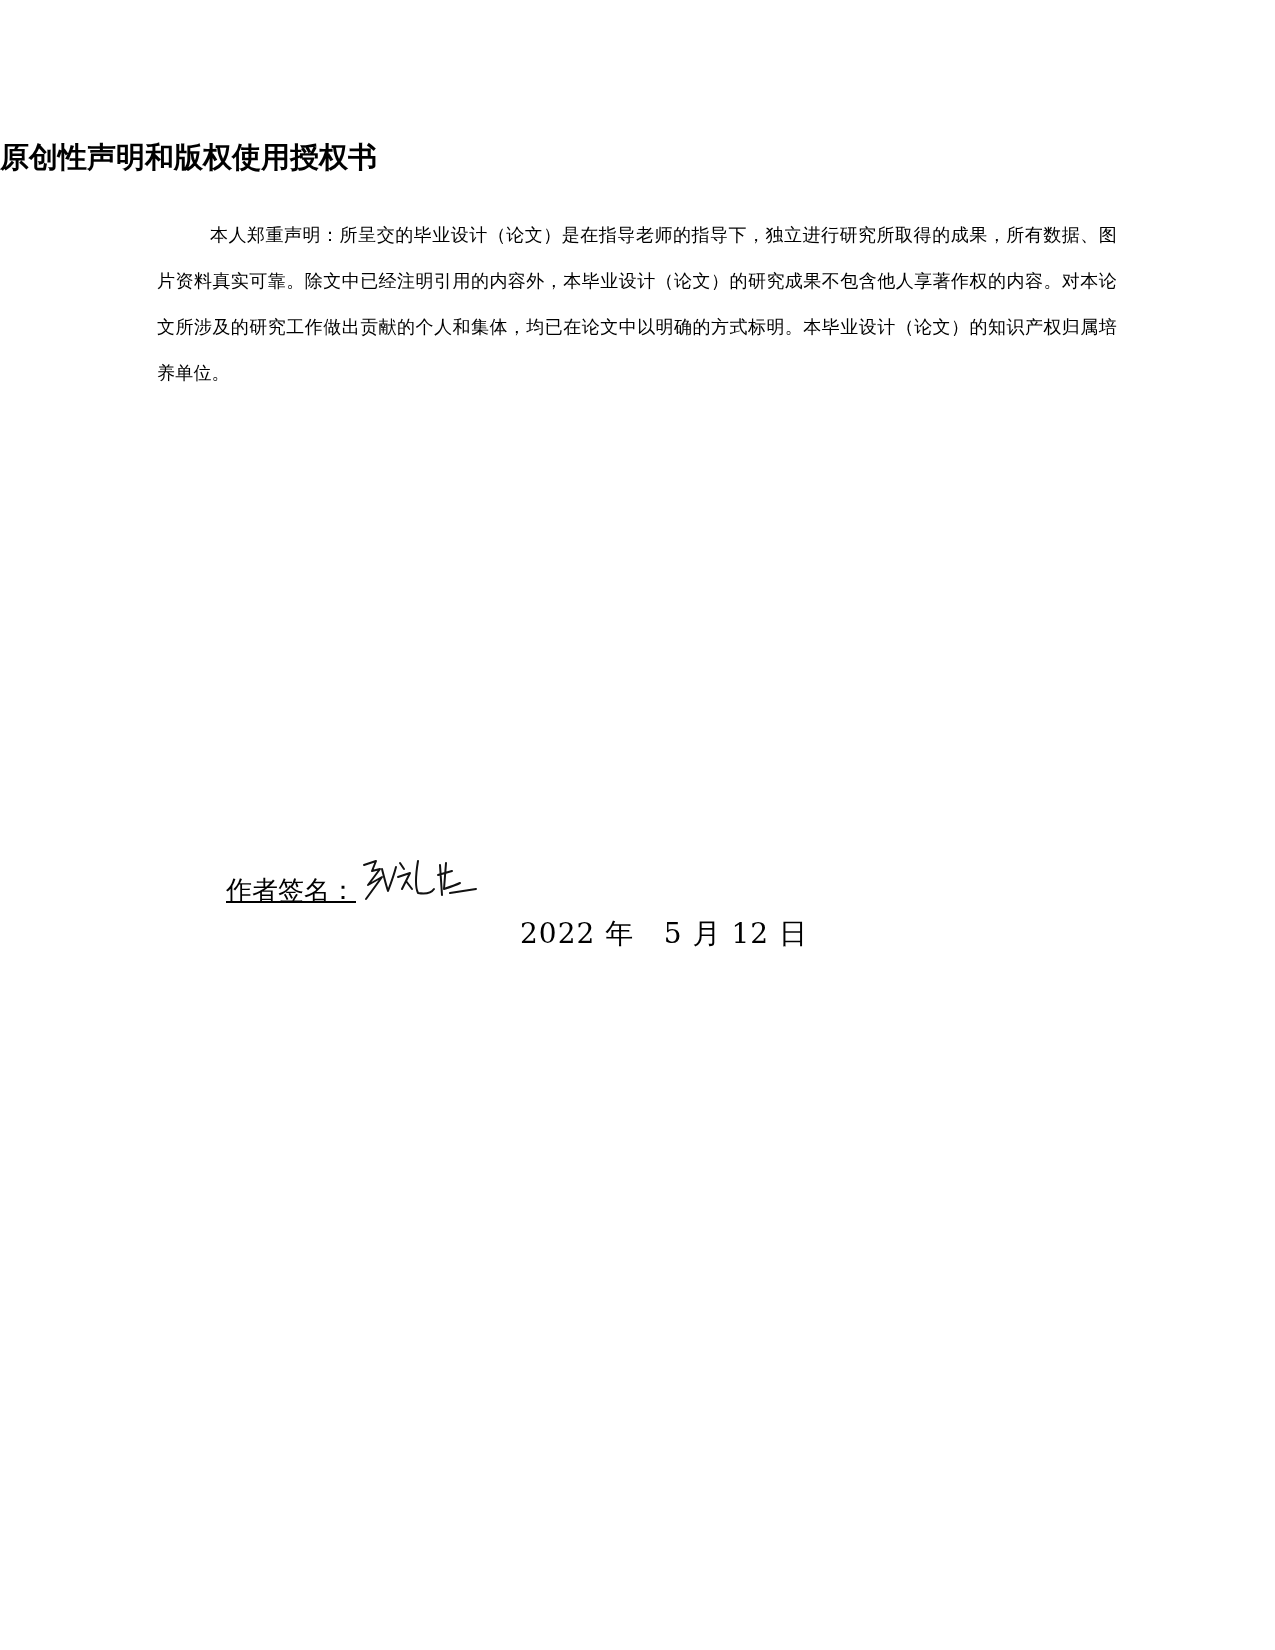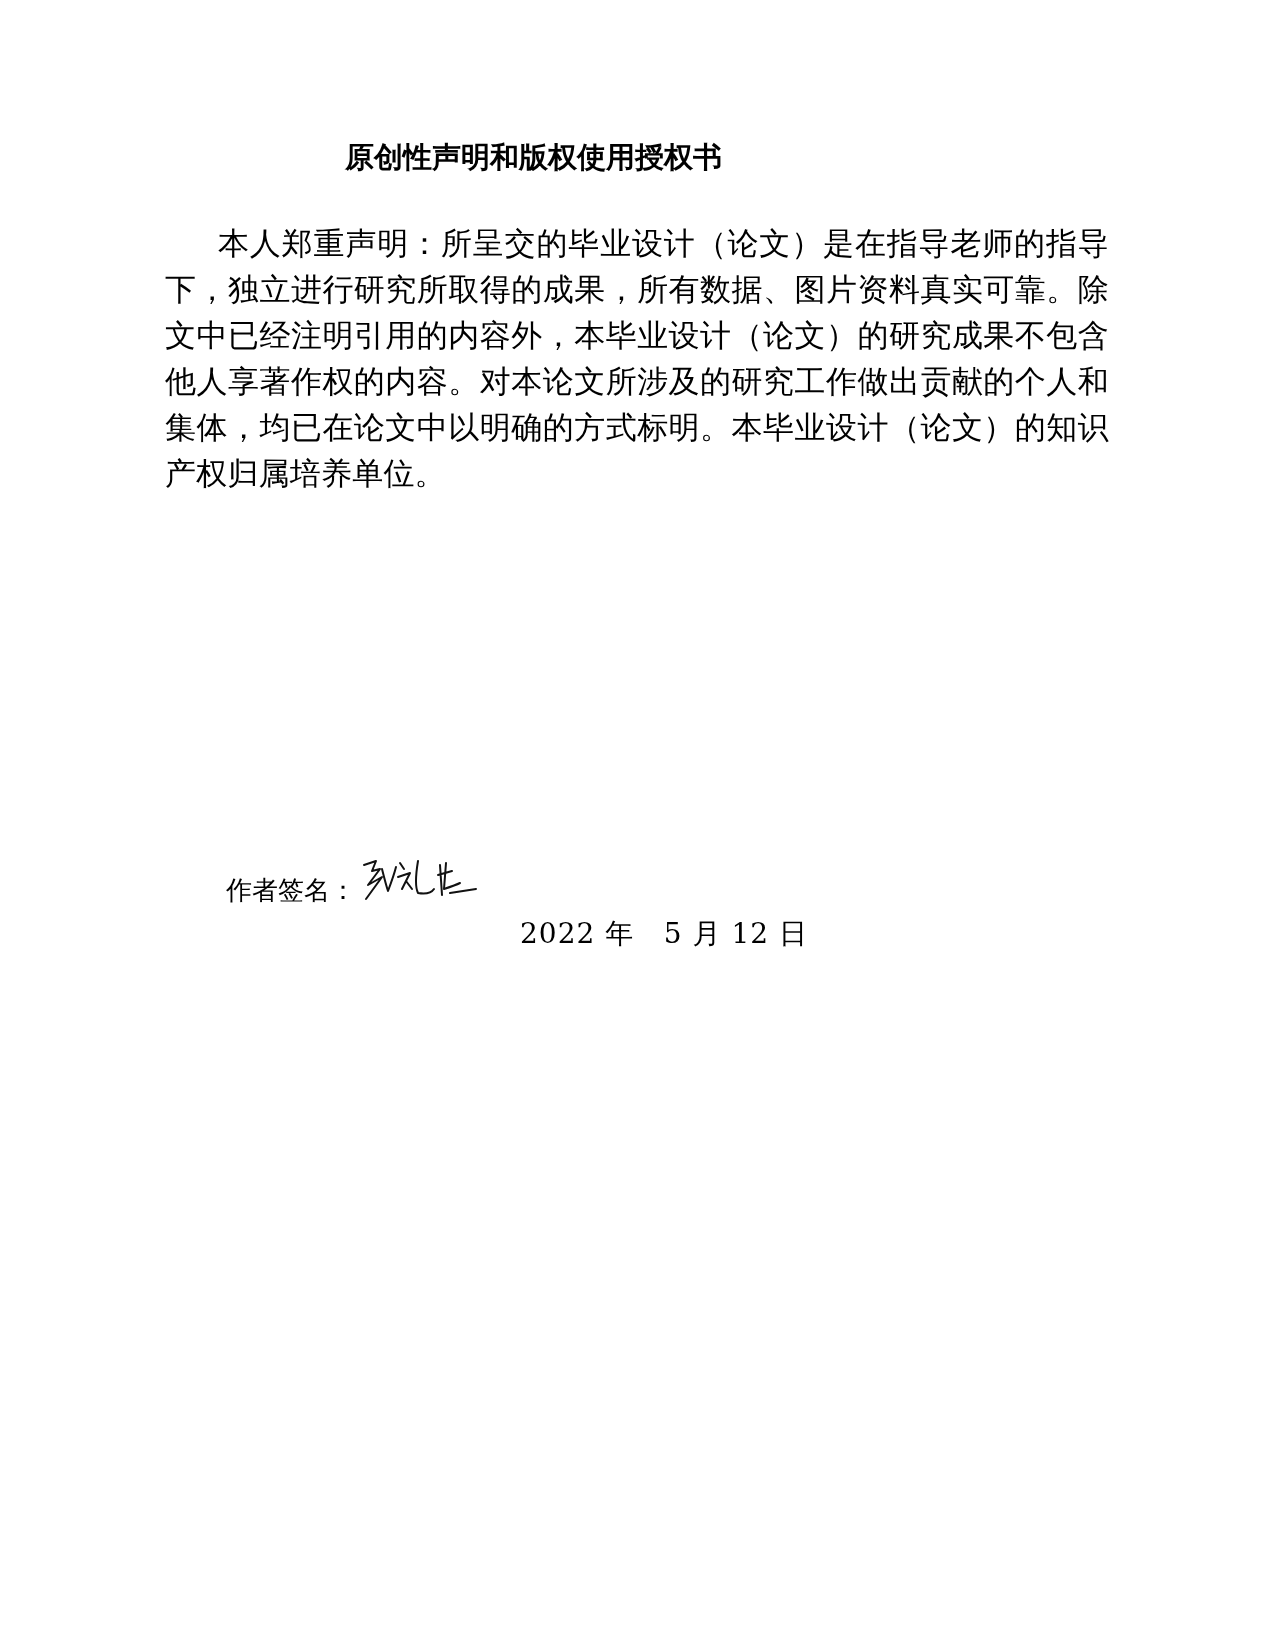--- a/index.html
+++ b/index.html
@@ -1,25 +1,25 @@
 <!DOCTYPE html>
 <html><head>
 <meta charset="utf-8">
 <style>
   html, body { margin: 0; padding: 0; background: #ffffff; }
   body { width: 1275px; height: 1650px; position: relative; overflow: hidden;
          font-family: "DejaVu Serif", "Liberation Serif", serif; color: #000; }
-  .title { position: absolute; top: 138px; left: 0; width: 1067px; text-align: center;
+  .title { position: absolute; top: 138px; left: 0; width: 1067px; text-align: left;
            font-family: "DejaVu Sans", "Liberation Sans", sans-serif; font-weight: bold;
            font-size: 29px; letter-spacing: 0px; }
   .body { position: absolute; left: 157px; top: 212px; width: 960px; }
-  .para { font-size: 31px; line-height: 46px; margin: 8px; text-indent: 53px;
+  .para { font-size: 18px; line-height: 46px; margin: 0; text-indent: 53px;
           text-align: justify; letter-spacing: 0.2px; }
   .sig-row { position: absolute; left: 226px; top: 855px; font-size: 26px; display: flex; align-items: flex-end; }
-  .sig-label { line-height: 34px; }
+  .sig-label { line-height: 34px; text-decoration: underline; }
   .signature { width: 118px; height: 50px; margin-left: 4px; margin-bottom: 2px; }
   .date { position: absolute; left: 520px; top: 915px; font-size: 28px; letter-spacing: 1px; white-space: pre; }
 </style>
 </head>
 <body>
 
 <div class="title">原创性声明和版权使用授权书</div>
 
 <div class="body">
   <p class="para">本人郑重声明：所呈交的毕业设计（论文）是在指导老师的指导下，独立进行研究所取得的成果，所有数据、图片资料真实可靠。除文中已经注明引用的内容外，本毕业设计（论文）的研究成果不包含他人享著作权的内容。对本论文所涉及的研究工作做出贡献的个人和集体，均已在论文中以明确的方式标明。本毕业设计（论文）的知识产权归属培养单位。</p>

